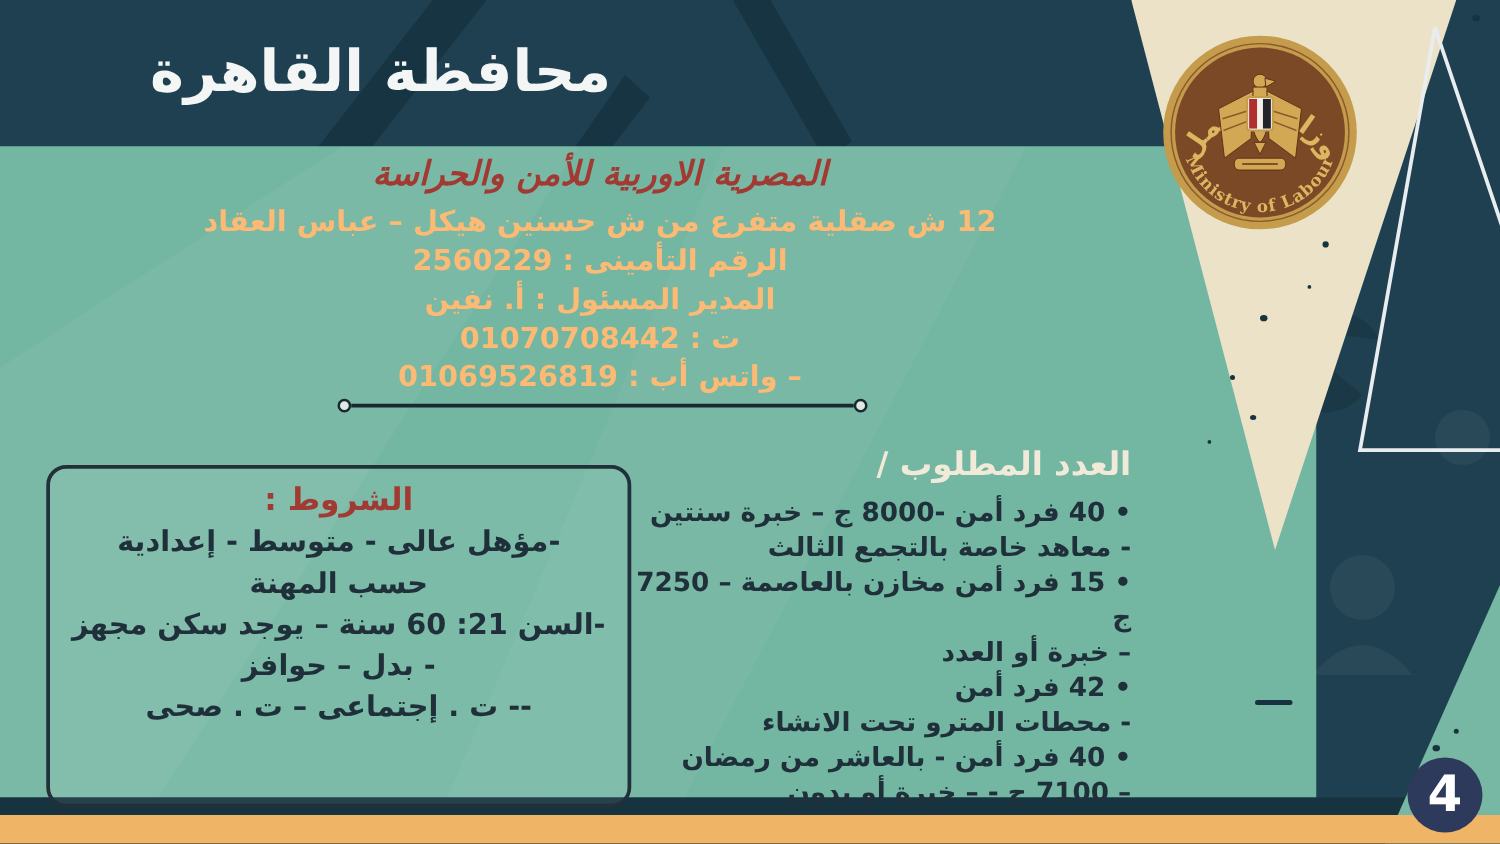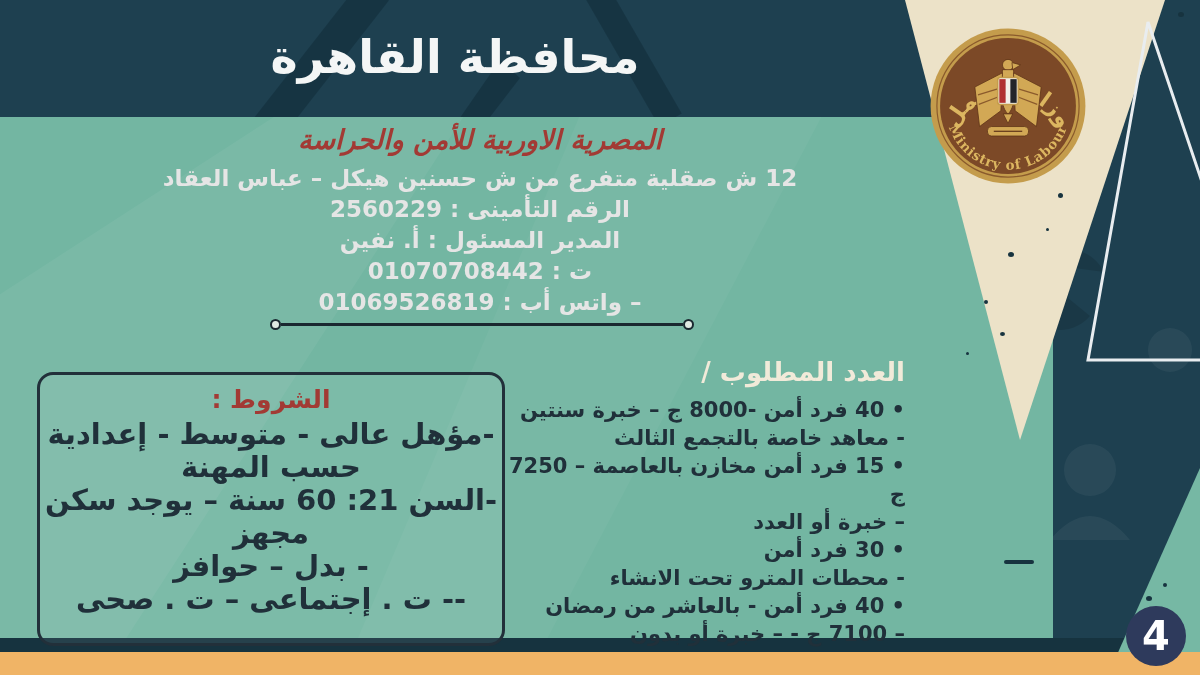--- a/index.html
+++ b/index.html
@@ -17,48 +17,48 @@
     background:#73b6a2;
   }
   .card-sheen1{left:0;top:117px;width:1053px;height:521px;background:rgba(255,255,255,0.05);
     clip-path:polygon(0 34%,26% 0,44% 0,12% 100%,0 100%);}
   .card-sheen2{left:0;top:117px;width:1053px;height:521px;background:rgba(255,255,255,0.04);
     clip-path:polygon(55% 0,78% 0,52% 100%,34% 100%);}
 
   
   .slide-title{
     left:120px;top:30px;width:670px;
-    color:#f4f6f6;font-size:46px;font-weight:bold;text-align:center;
+    color:#f4f6f6;font-size:46px;font-weight:bold;text-align:left;
     direction:rtl;letter-spacing:0.5px;
   }
 
   
   .company{left:130px;top:124px;width:700px;text-align:center;direction:rtl;}
   .company-name{color:#a23a34;font-size:27px;font-weight:bold;margin-bottom:8px;font-style:italic;}
-  .company-line{color:#e5e5e5;font-size:23px;font-weight:bold;line-height:31px;}
+  .company-line{color:#fdba74;font-size:23px;font-weight:bold;line-height:31px;}
 
   
   .divider{left:270px;top:318px;width:424px;height:12px;display:flex;align-items:center;}
   .divider .ring{width:11px;height:11px;border:2.5px solid #1a2830;border-radius:50%;background:#dfe9e2;flex:0 0 auto;}
   .divider .rule{flex:1;height:3px;background:#1a2830;}
 
   
   .requirements{right:295px;top:333px;width:400px;direction:rtl;text-align:right;margin-top:24px;}
   .req-heading{color:#f1ead9;font-size:26px;font-weight:bold;margin-bottom:9px;}
   .req-item{display:block;color:#20303a;font-size:21px;font-weight:bold;line-height:28px;}
 
   
   .conditions{
     left:37px;top:372px;width:468px;height:274px;
     border:3px solid #22303a;border-radius:16px;
     background:rgba(255,255,255,0.07);
     direction:rtl;text-align:center;padding-top:10px;
   }
   .cond-heading{color:#a23a34;font-size:25px;font-weight:bold;margin-bottom:4px;}
-  .cond-line{display:block;color:#20303a;font-size:29px;font-weight:bold;line-height:33px;}
+  .cond-line{display:block;color:#20303a;font-size:23px;font-weight:bold;line-height:33px;}
 
   
   .cream-triangle{
     left:0;top:0;width:1200px;height:675px;pointer-events:none;
     background:#ece2c8;
     clip-path:polygon(905px 0px,1165px 0px,1020px 440px);
   }
   .speck{position:absolute;background:#17333f;border-radius:50%;}
 
   
@@ -141,21 +141,21 @@
     <div class="rule"></div>
     <div class="ring"></div>
   </div>
 
   <div class="abs requirements z3">
     <div class="req-heading">العدد المطلوب /</div>
     <span class="req-item">• 40 فرد أمن -8000 ج – خبرة سنتين</span>
     <span class="req-item">- معاهد خاصة بالتجمع الثالث</span>
     <span class="req-item">• 15 فرد أمن مخازن بالعاصمة – 7250 ج</span>
     <span class="req-item">– خبرة أو العدد</span>
-    <span class="req-item">• 30 فرد أمن</span>
+    <span class="req-item">• 42 فرد أمن</span>
     <span class="req-item">- محطات المترو تحت الانشاء</span>
     <span class="req-item">• 40 فرد أمن - بالعاشر من رمضان</span>
     <span class="req-item">– 7100 ج - – خبرة أو بدون</span>
   </div>
 
   <div class="abs conditions z3">
     <div class="cond-heading">الشروط :</div>
     <span class="cond-line">-مؤهل عالى - متوسط - إعدادية</span>
     <span class="cond-line">حسب المهنة</span>
     <span class="cond-line">-السن 21: 60 سنة – يوجد سكن مجهز</span>

